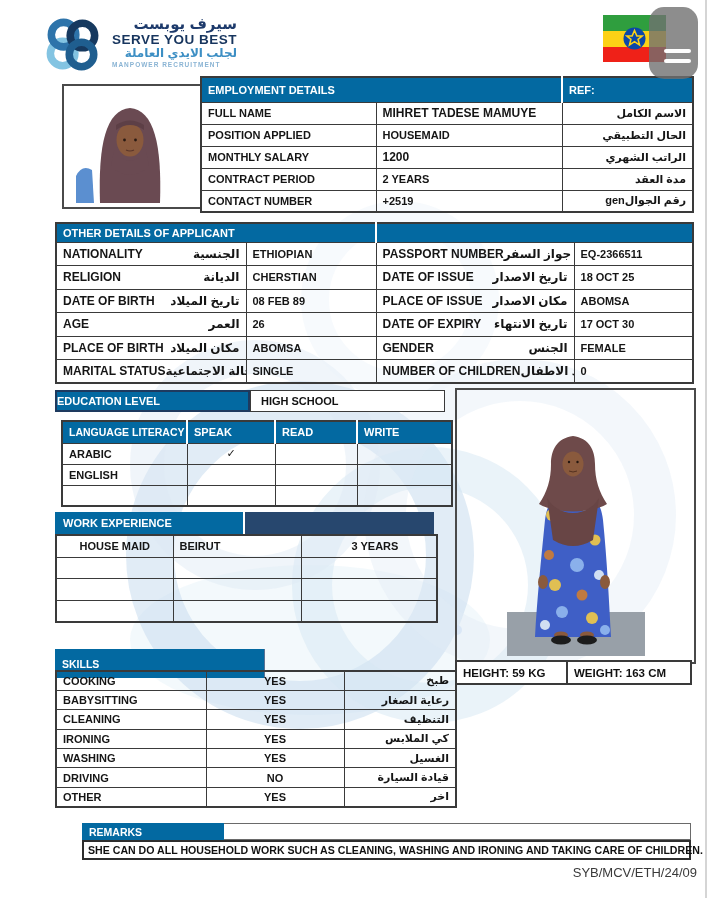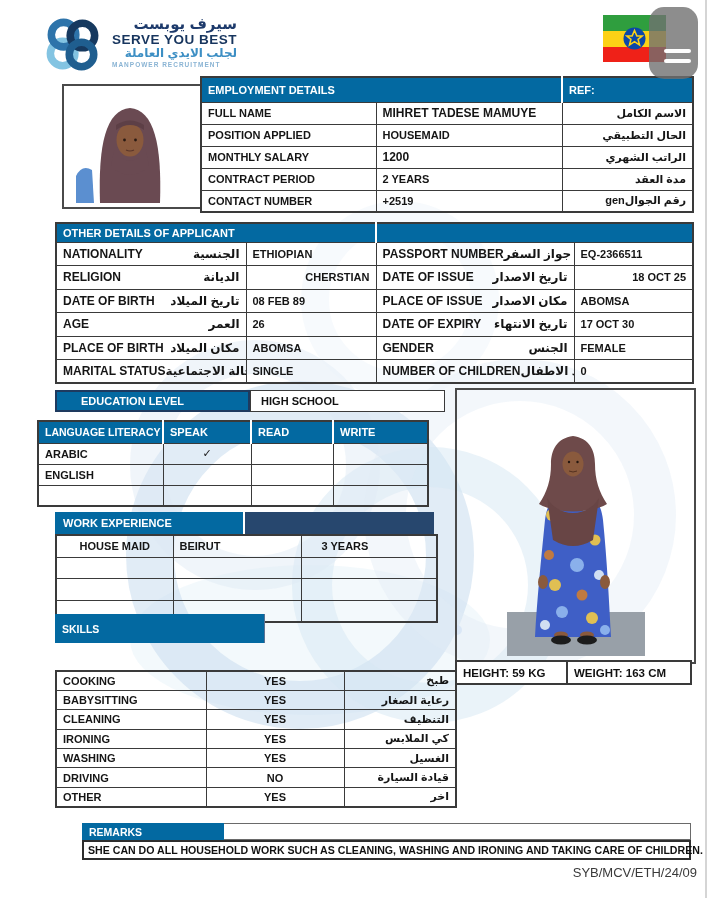--- a/index.html
+++ b/index.html
@@ -163,21 +163,21 @@
         </td>
     <td>ETHIOPIAN</td>
     <td>
           <div class="lblpair">
             <span class="en">PASSPORT NUMBER</span>
             <span class="arl">رقم جواز السفر</span>
           </div>
         </td>
     <td>EQ-2366511</td>
   </tr>
-  <tr style="height:23.5px;text-align:right;">
+  <tr style="height:23.5px;">
     <td>
           <div class="lblpair">
             <span class="en">RELIGION</span>
             <span class="arl">الديانة</span>
           </div>
         </td>
     <td>CHERSTIAN</td>
     <td>
           <div class="lblpair">
             <span class="en">DATE OF ISSUE</span>
@@ -247,25 +247,25 @@
             <span class="en">NUMBER OF CHILDREN</span>
             <span class="arl">عدد الاطفال</span>
           </div>
         </td>
     <td>0</td>
   </tr>
 </tbody>
   </table>
 
 <div class="bar" style="left:55px;top:390px;width:390px;height:22px;">
-  <div class="cell navy" style="width:197px;padding-left:24px;border:2px solid #1e3a5f;">EDUCATION LEVEL</div>
+  <div class="cell navy" style="width:197px;padding-left:0;border:2px solid #1e3a5f;">EDUCATION LEVEL</div>
   <div class="cell" style="width:197px;padding-left:10px;border:1.5px solid #3a3a3a;background:#fff;">HIGH  SCHOOL</div>
 </div>
 
-<table class="doc" style="left:37px;top:420px;width:390px;">
+<table class="doc" style="left:61px;top:420px;width:390px;">
   <colgroup>
       <col style="width:125px">
       <col style="width:88px">
       <col style="width:82px">
       <col style="width:95px">
     </colgroup>
   <tbody>
       <tr style="height:22px;">
     <td class="navy divR" style="font-size:10.5px;">LANGUAGE LITERACY</td>
     <td class="navy divR">SPEAK</td>
@@ -300,21 +300,21 @@
 <table class="doc" style="left:55px;top:534px;width:381px;">
   <colgroup>
       <col style="width:117px">
       <col style="width:128px">
       <col style="width:136px">
     </colgroup>
   <tbody>
   <tr style="height:22px;">
     <td class="ctr">HOUSE MAID</td>
     <td>BEIRUT</td>
-    <td style="padding-left:20px;margin-top:20px;">3 YEARS</td>
+    <td style="padding-left:50px;margin-top:20px;">3 YEARS</td>
   </tr>
   <tr style="height:21.5px;">
     <td></td>
         <td></td>
         <td></td>
   </tr>
   <tr style="height:21.5px;">
     <td></td>
         <td></td>
         <td></td>
@@ -360,21 +360,21 @@
     <ellipse cx="104" cy="250" rx="10" ry="4.5" fill="#1c1c1c"></ellipse>
     <ellipse cx="130" cy="250" rx="10" ry="4.5" fill="#1c1c1c"></ellipse>
   </svg>
 </div>
 
 <div id="hw-row" class="abs" style="left:455px;top:660px;width:237px;height:25px;">
   <div class="hw" style="width:113px;">HEIGHT: 59 KG</div>
   <div class="hw" style="width:124px;">WEIGHT: 163 CM</div>
 </div>
 
-<div class="bar" style="left:55px;top:614px;width:400px;height:29px;text-align:center;">
+<div class="bar" style="left:55px;top:649px;width:400px;height:29px;text-align:center;">
   <div class="cell navy" style="width:210px;padding-left:7px;font-size:10.5px;border-right:1px solid #5a7394;">SKILLS</div>
 </div>
 <table class="doc" style="left:55px;top:670px;width:400px;">
   <colgroup>
       <col style="width:150px">
       <col style="width:138px">
       <col style="width:112px">
     </colgroup>
   <tbody>
       <tr style="height:19.4px;">

